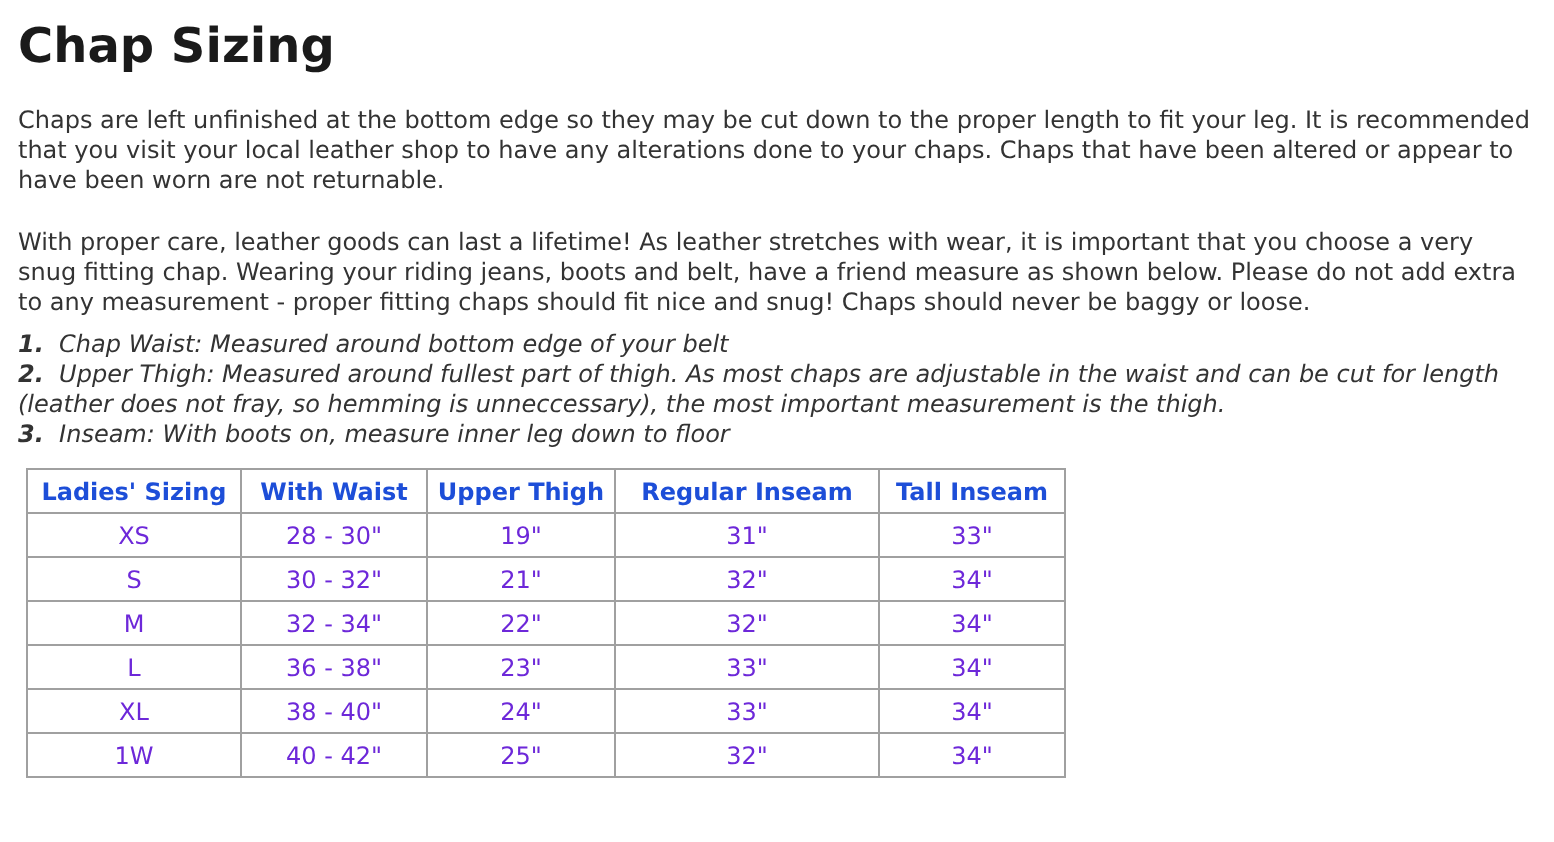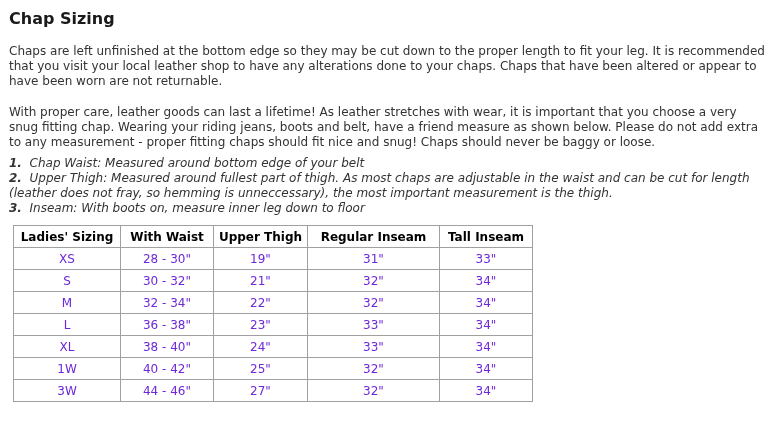--- a/index.html
+++ b/index.html
@@ -11,21 +11,21 @@
     width: 777px;
     height: 421px;
     overflow: hidden;
     font-family: "DejaVu Sans", "Liberation Sans", sans-serif;
     color: #333333;
   }
   .page {
     padding: 9px 8px 0 9px;
   }
   h1.page-title {
-    font-size: 16px;
+    font-size: 24px;
     font-weight: bold;
     color: #1a1a1a;
     margin: 0 0 4px 0;
     letter-spacing: 0px;
   }
   p.body-para {
     font-size: 12px;
     line-height: 15px;
     margin: 16px 0 16px 0;
   }
@@ -55,21 +55,21 @@
     border: 1px solid #a0a0a0;
     font-size: 12px;
     text-align: center;
     vertical-align: middle;
     height: 21px;
     padding: 0 2px;
     color: #6d28d9;
   }
   table.sizing-table th {
     font-weight: bold;
-    color: #000000;
+    color: #1d4ed8;
   }
   th.col-0 { width: 102px; }
   th.col-1 { width: 88px; }
   th.col-2 { width: 89px; }
   th.col-3 { width: 127px; }
   th.col-4 { width: 88px; }
 </style>
 </head>
 <body>
 
@@ -133,23 +133,16 @@
           <td>33"</td>
           <td>34"</td>
         </tr>
         <tr>
           <td>1W</td>
           <td>40 - 42"</td>
           <td>25"</td>
           <td>32"</td>
           <td>34"</td>
         </tr>
-        <tr>
-          <td>3W</td>
-          <td>44 - 46"</td>
-          <td>27"</td>
-          <td>32"</td>
-          <td>34"</td>
-        </tr>
       </tbody>
   </table>
 
 </div>
 
 </body></html>

